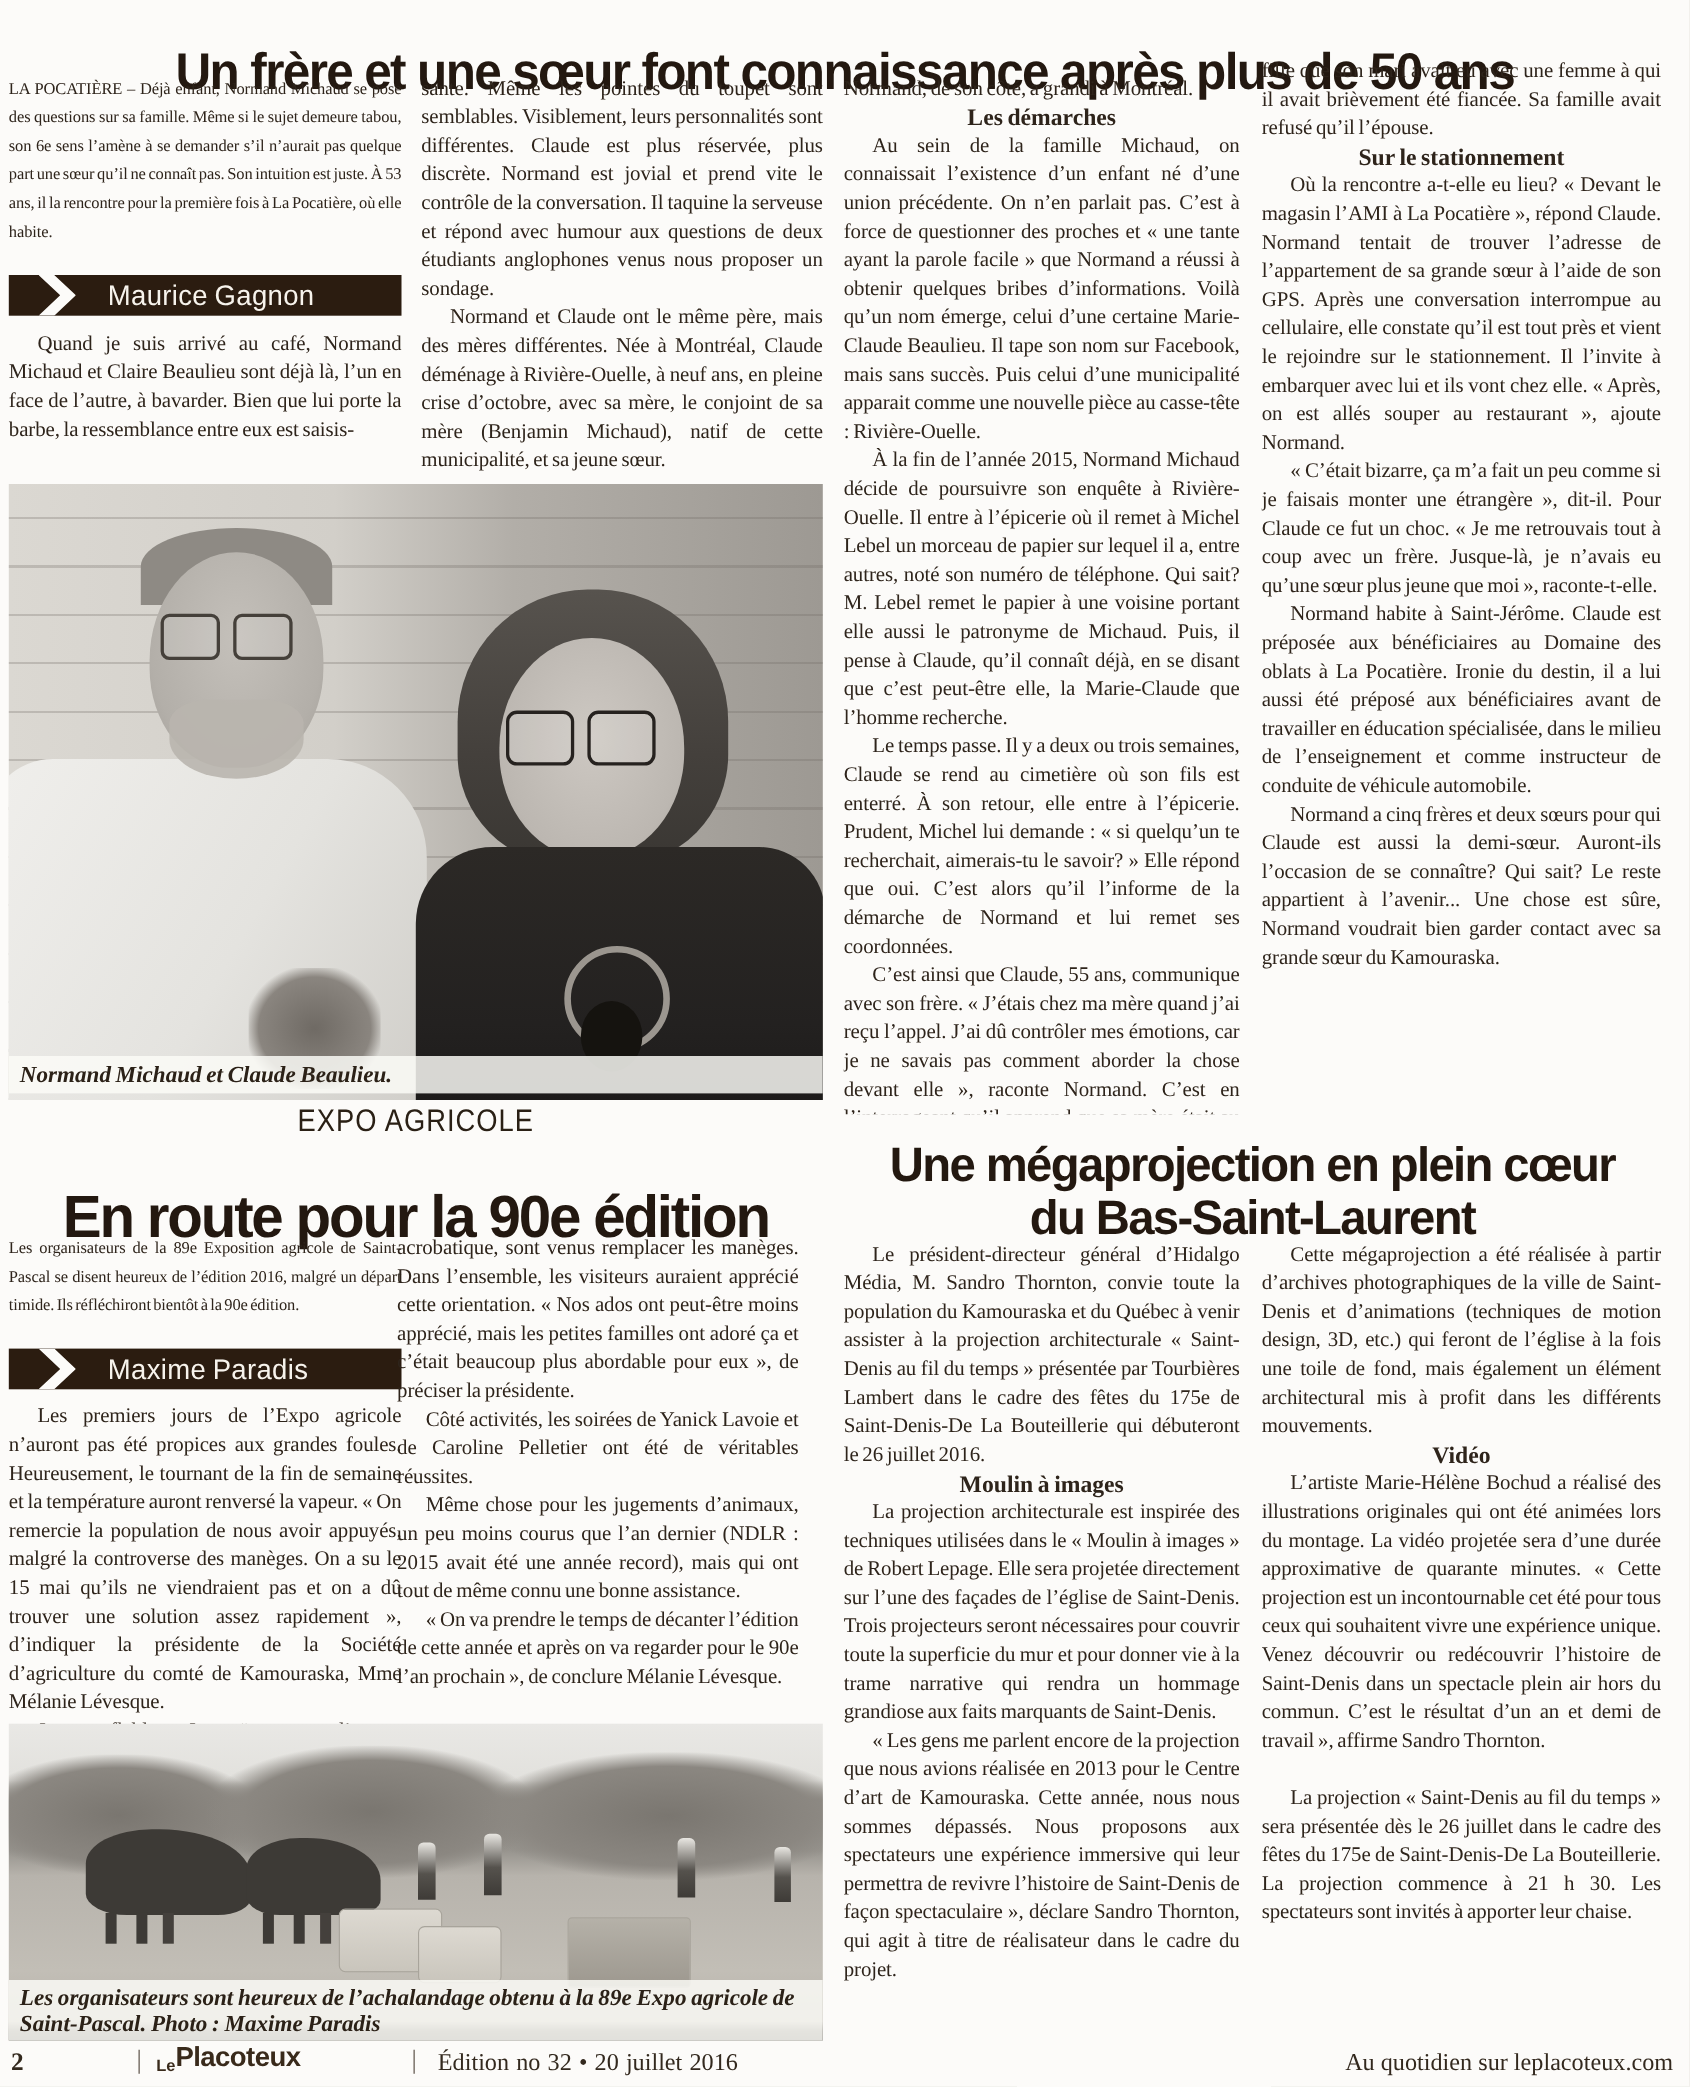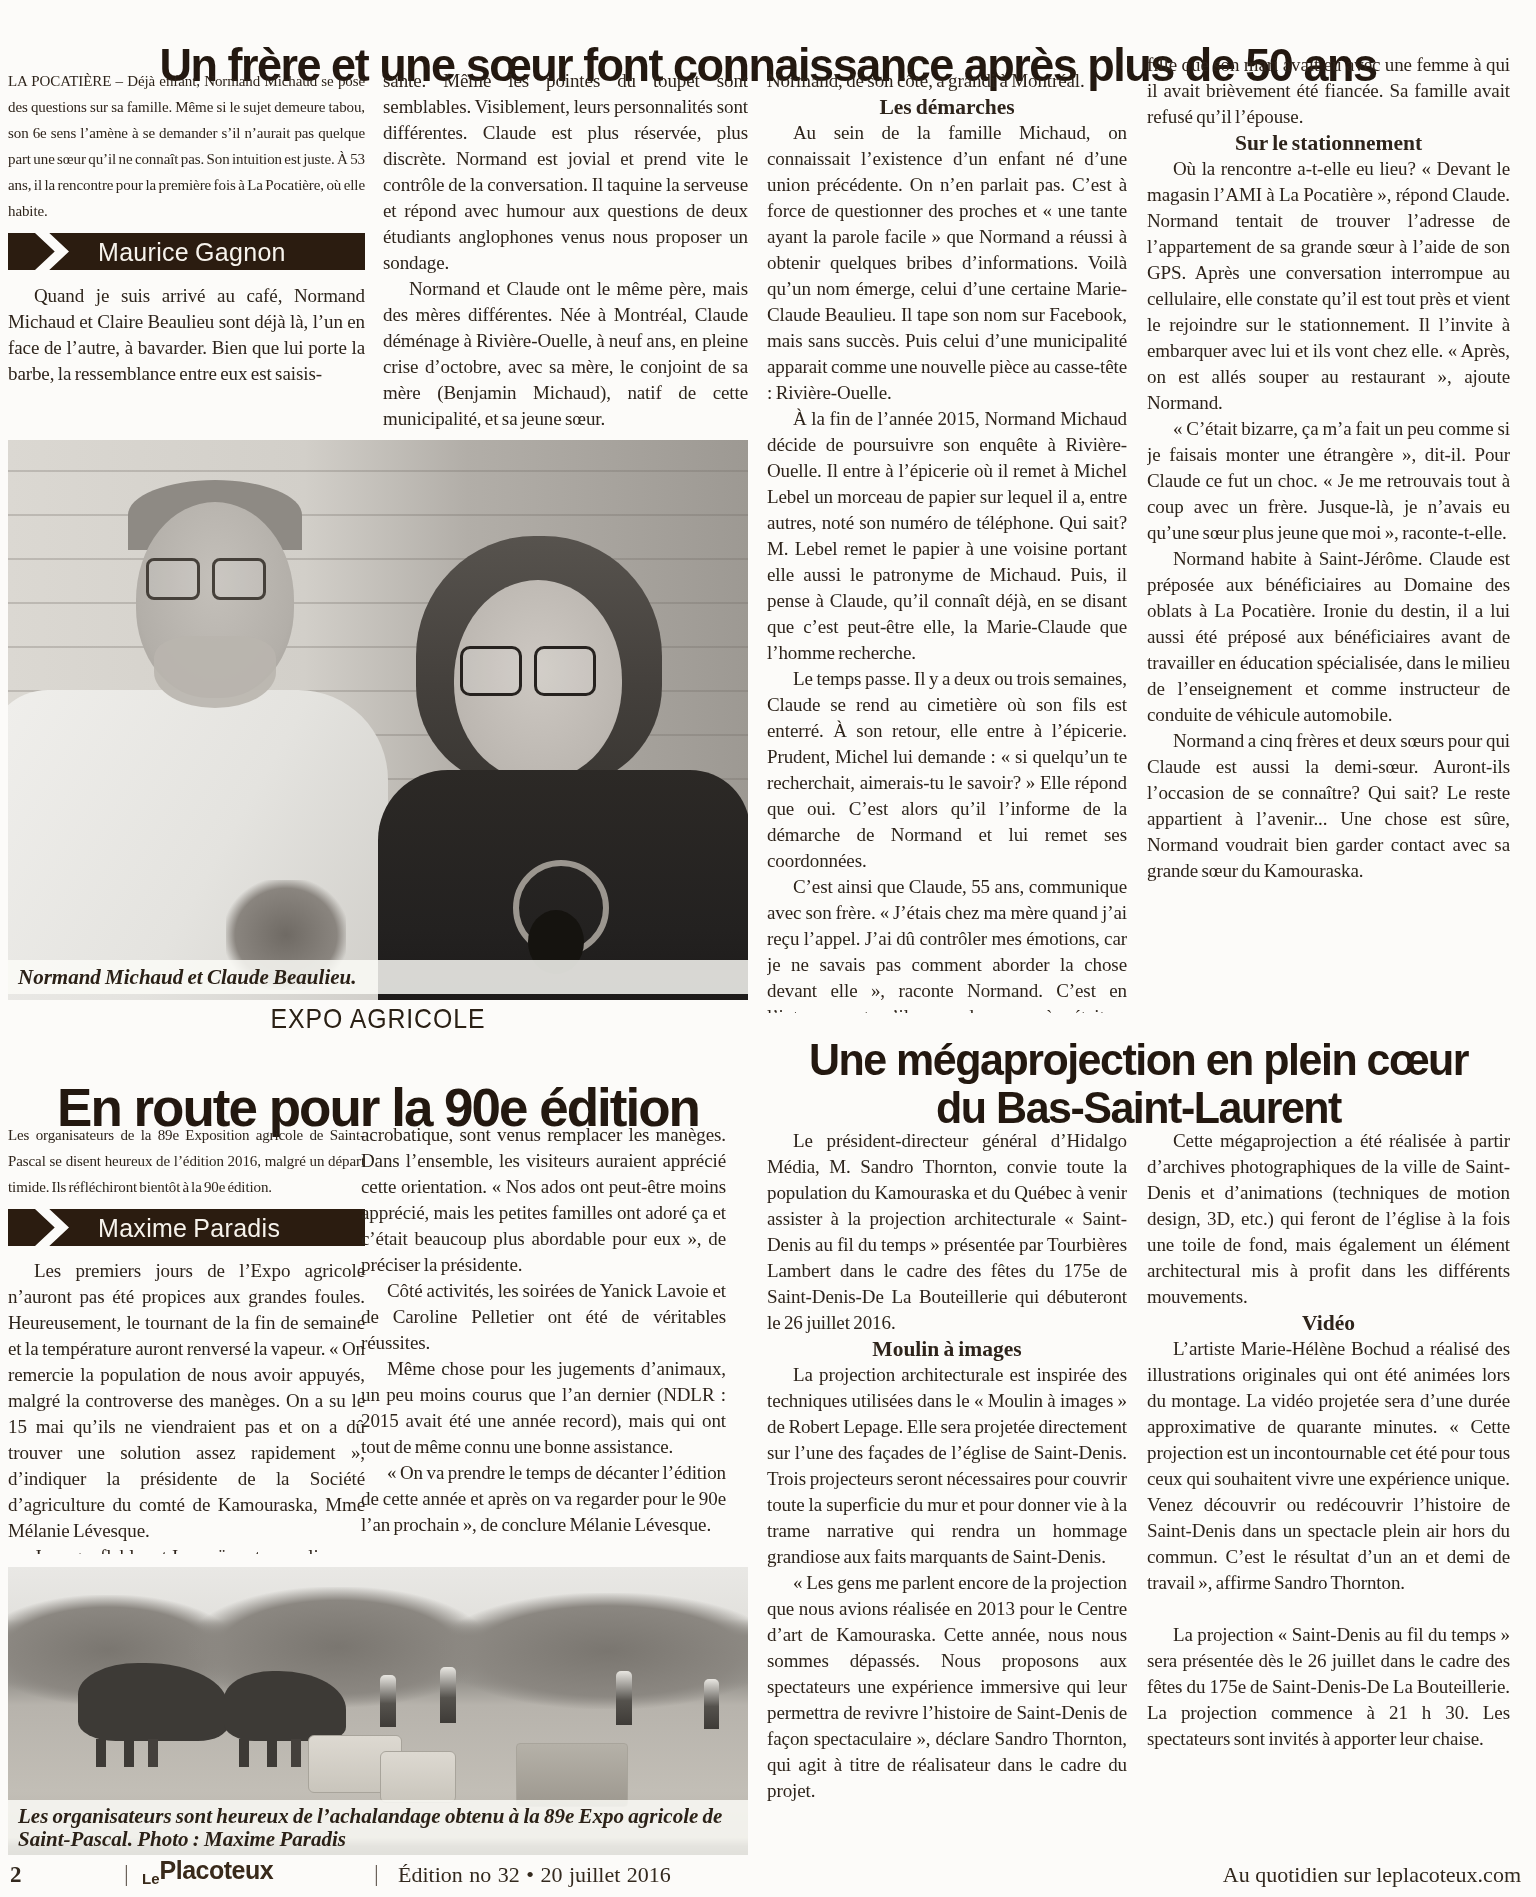--- a/index.html
+++ b/index.html
@@ -37,21 +37,21 @@
   .a1c1-body{margin-top:13px;max-height:126px;overflow:hidden;}
 
   .a2c1{left:8px;top:1122px;width:357px;}
   .a2c2{left:361px;top:1122px;width:365px;max-height:445px;overflow:hidden;}
   .a2c1-body{margin-top:12px;max-height:296px;overflow:hidden;}
 
   .a3c1{left:767px;top:1128px;width:360px;max-height:720px;overflow:hidden;}
   .a3c2{left:1147px;top:1128px;width:363px;max-height:700px;overflow:hidden;}
 
   
-  .byline{position:relative;height:37px;background:#2b1c10;margin-top:9px;
+  .byline{position:relative;height:37px;background:#2b1c10;margin-top:26px;
           display:flex;align-items:center;}
   .byline .chev{position:absolute;left:27px;top:0;width:34px;height:37px;background:#fcfbf9;
     clip-path:polygon(0 0,42% 0,100% 50%,42% 100%,0 100%,58% 50%);}
   .byline .name{color:#f7f3ec;font-family:"Liberation Sans",sans-serif;
     font-size:25px;font-weight:400;padding-left:90px;letter-spacing:0.3px;
     transform:scaleY(1.03);}
 
   
   .photo{position:absolute;overflow:hidden;background:#c9c6c0;z-index:2;}
   .photo1{left:8px;top:440px;width:740px;height:560px;

